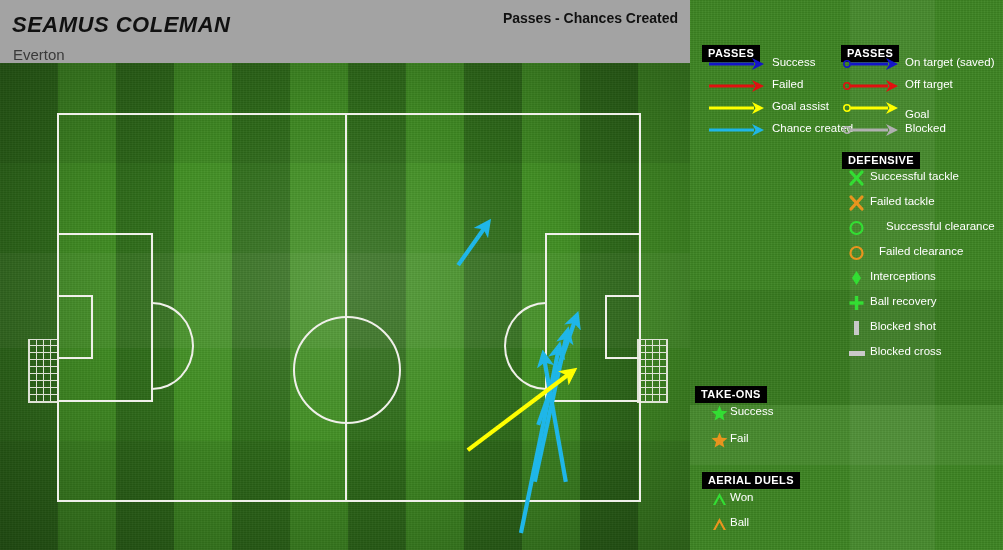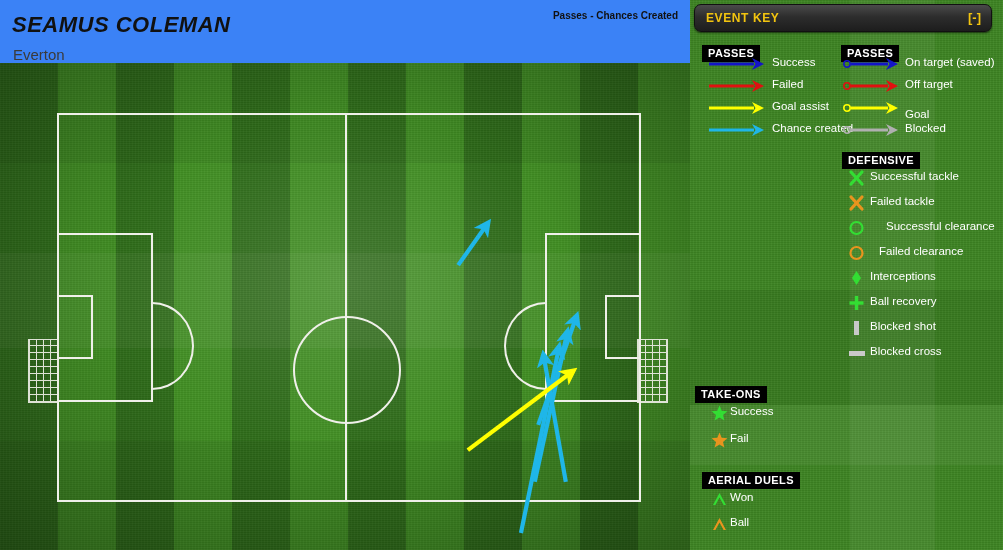--- a/index.html
+++ b/index.html
@@ -3,25 +3,25 @@
 <meta charset="utf-8">
 <title>Player Event Map</title>
 <style>
   html,body{margin:0;padding:0;background:#000;}
   body{width:1003px;height:550px;overflow:hidden;
        font-family:"Liberation Sans","DejaVu Sans",sans-serif;}
   #root{position:relative;width:1003px;height:550px;background:#0b0b0b;}
 
   
   #left{position:absolute;left:0;top:0;width:690px;height:550px;background:#f3f3f3;}
-  #header{position:absolute;left:0;top:0;width:690px;height:63px;background:#3b82f6;}
+  #header{position:absolute;left:0;top:0;width:690px;height:63px;background:#a3a3a3;}
   #player-name{position:absolute;left:12px;top:12px;font-size:22px;font-weight:bold;
        font-style:italic;color:#111;letter-spacing:.5px;white-space:nowrap;}
   #team-name{position:absolute;left:13px;top:46px;font-size:15px;color:#3a3a3a;}
-  #chart-title{position:absolute;right:12px;top:10px;font-size:10px;font-weight:bold;
+  #chart-title{position:absolute;right:12px;top:10px;font-size:14px;font-weight:bold;
        color:#111;white-space:nowrap;}
 
   
   #pitch{position:absolute;left:0;top:63px;width:690px;height:487px;overflow:hidden;
       background:#3f8b23;}
   .stripe{position:absolute;top:0;height:487px;}
   .grassnoise{position:absolute;left:0;top:0;width:690px;height:487px;
       background-image:
         repeating-linear-gradient(0deg, rgba(255,255,255,.035) 0 1px, rgba(0,0,0,.035) 1px 2px),
         repeating-linear-gradient(90deg, rgba(255,255,255,.025) 0 1px, rgba(0,0,0,.03) 1px 3px);
@@ -144,24 +144,20 @@
         </svg>
     </div>
   </div>
 
   <div id="right">
     <div class="grassnoise2"></div>
     <div class="patch" style="left:0;top:290px;width:313px;height:115px;"></div>
     <div class="patchl" style="left:160px;top:0px;width:85px;height:550px;"></div>
     <div class="patchl" style="left:0px;top:405px;width:313px;height:60px;"></div>
 
-    <div id="key-bar">
-      <div id="key-title">EVENT KEY</div>
-      <div id="key-collapse">[-]</div>
-    </div>
 
     <div id="key-body">
         <div class="sect-label" style="left: 12px; top: 45px;">PASSES</div>
         <svg width="58" height="18" viewBox="0 0 58 18" style="position: absolute; left: 18px; top: 55px;">
           <line x1="1" y1="9" x2="46" y2="9" stroke="#1414c8" stroke-width="3"></line>
           <path d="M44,3 L56,9 L44,15 L47.5,9 z" fill="#1414c8"></path>
         </svg>
         <div class="legtext" style="position: absolute; left: 82px; top: 56px;">Success</div>
         <svg width="58" height="18" viewBox="0 0 58 18" style="position: absolute; left: 18px; top: 77px;">
           <line x1="1" y1="9" x2="46" y2="9" stroke="#e01010" stroke-width="3"></line>

